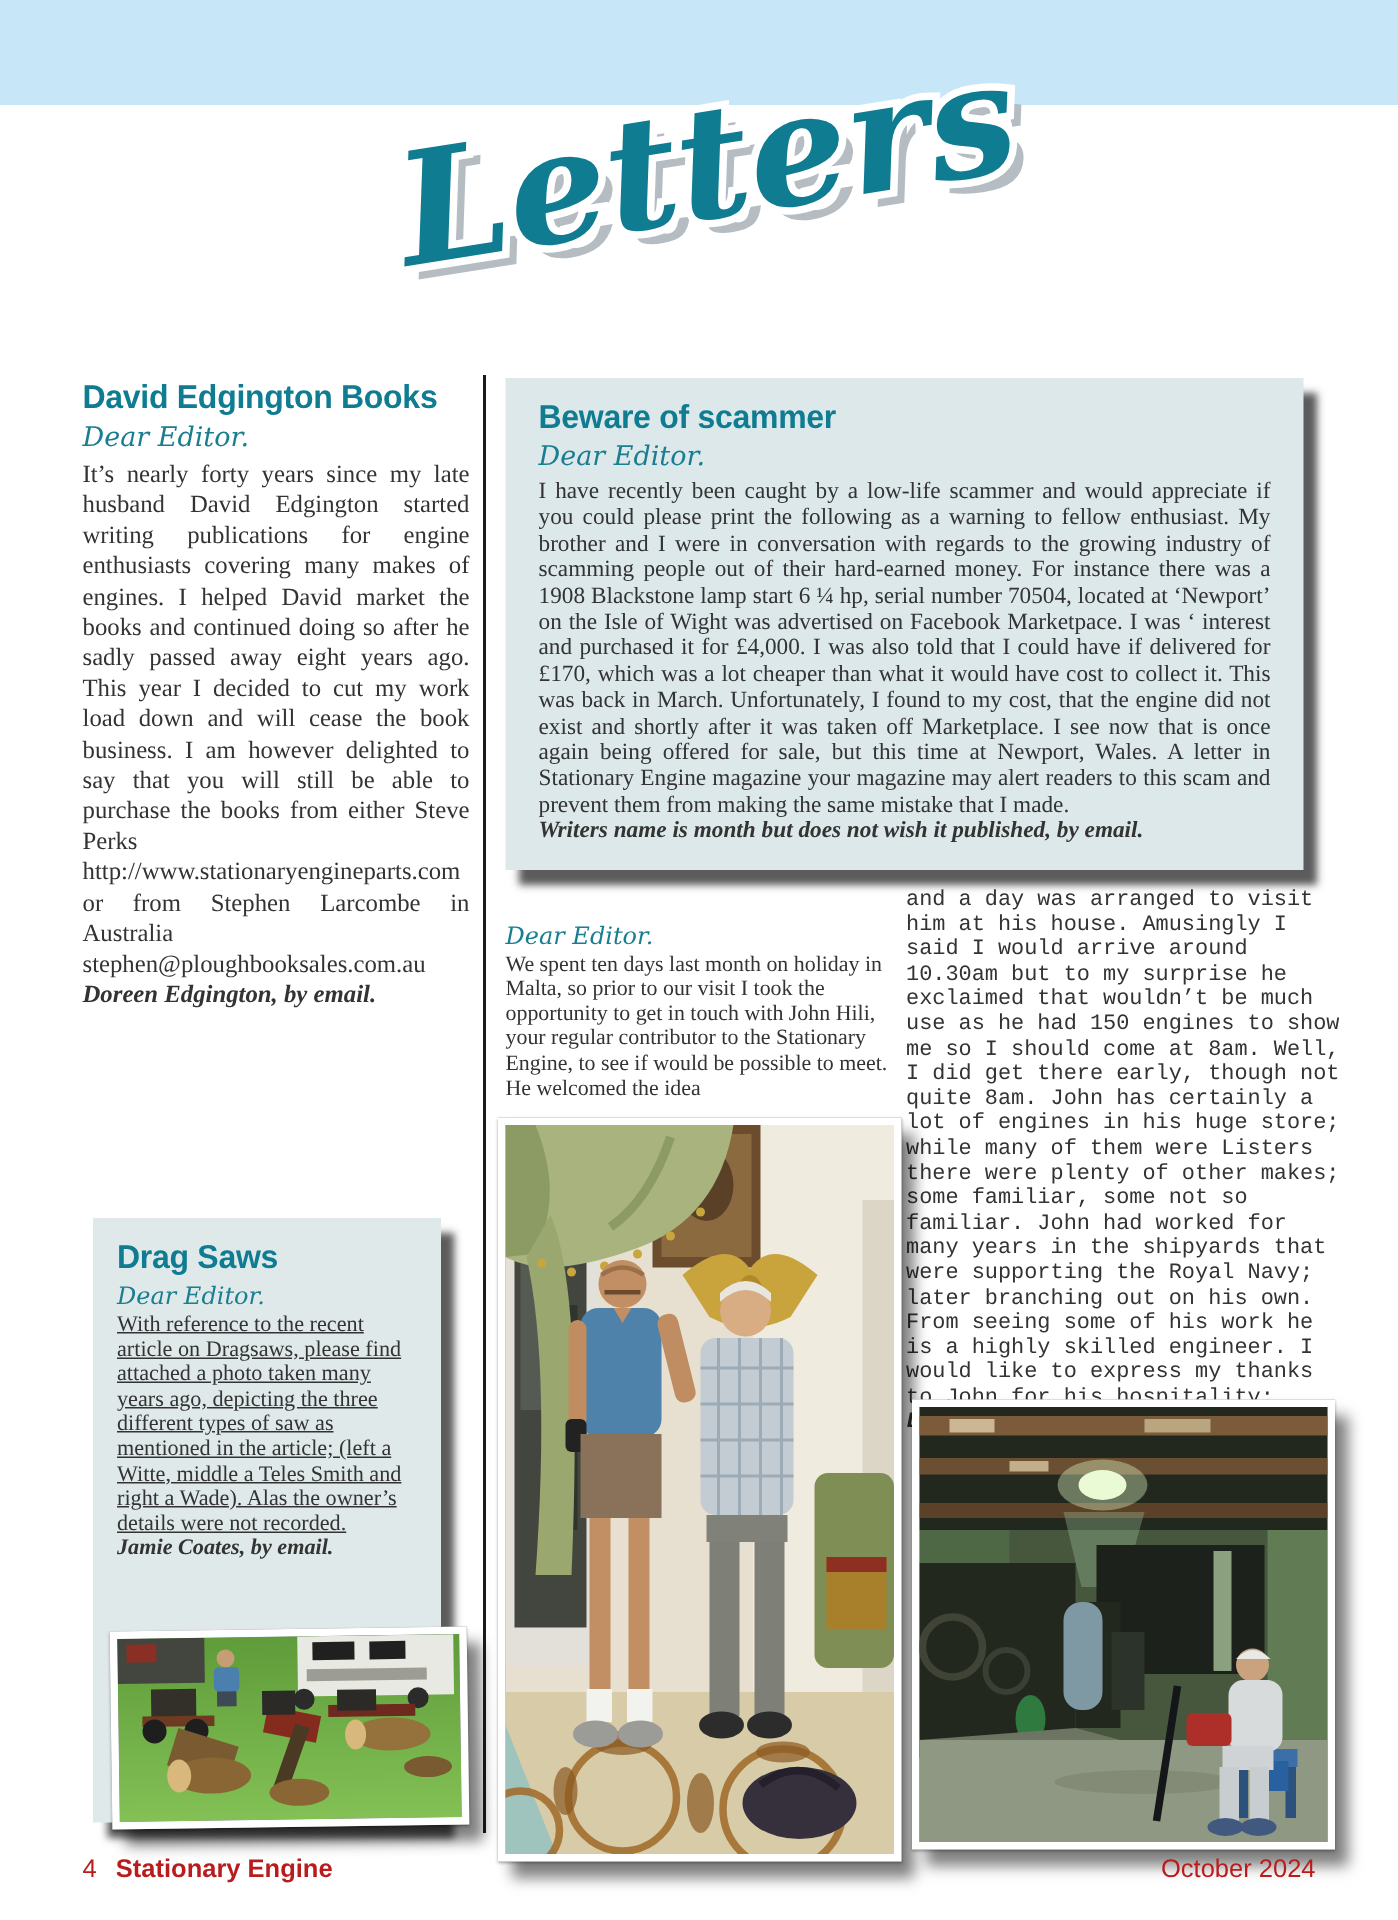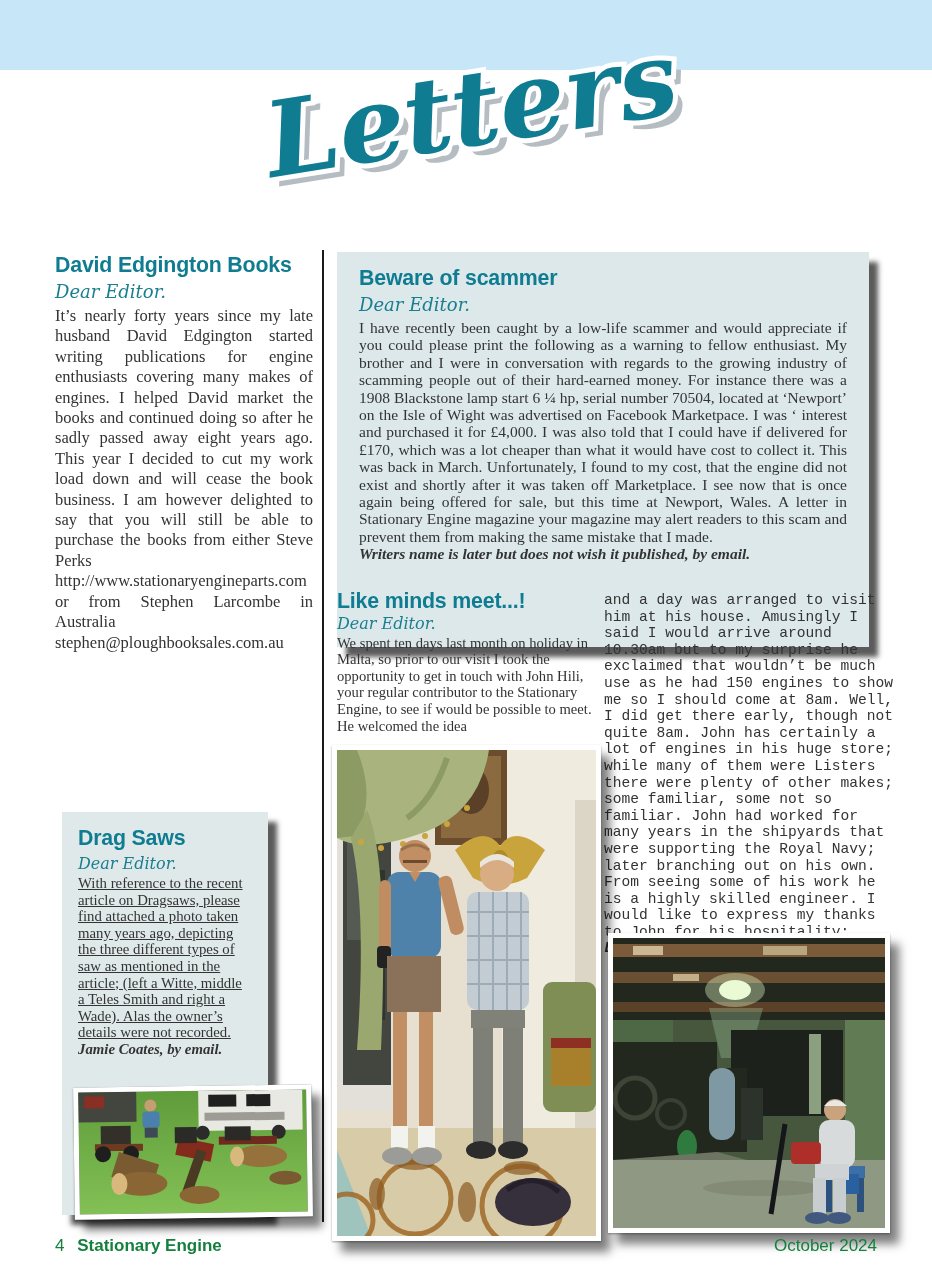--- a/index.html
+++ b/index.html
@@ -31,57 +31,57 @@
 
   .col-left { position:absolute; left:55px; top:252px; width:258px; }
   .col-left .body { font-size:16.5px; line-height:20.4px; text-align:justify; }
   .col-left .body p { margin:0; }
   .col-left .p2 { text-indent:18px; }
   .col-left .sig { font-size:16.5px; }
 
   .vrule { position:absolute; left:322px; top:250px; width:2px; height:972px; background:#1a1a1a; }
 
   .scammer {
-    position:absolute; left:337px; top:252px; width:532px; height:395px;
+    position:absolute; left:337px; top:252px; width:532px; height:328px;
     box-sizing:border-box; padding:13px 22px 0 22px;
     background:#dce8ea; box-shadow:9px 10px 5px rgba(45,45,45,0.78);
   }
   .scammer .body { font-size:15.5px; line-height:17.4px; text-align:justify; margin:2px 0 0 0; }
   .scammer .sig { font-size:15.5px; }
 
   .like-heading { position:absolute; left:337px; top:588px; }
   .like-col1 { position:absolute; left:337px; top:616px; width:264px; font-size:14.6px; line-height:16.6px; }
   .like-col1 .dear { font-size:16px; margin:0 0 2px 0; }
   .like-col1 p { margin:0; }
   .like-col2 { position:absolute; left:604px; top:592px; width:289px; font-size:14.6px; line-height:16.6px;font-family:Liberation Mono, monospace; }
   .like-col2 p { margin:0; }
 
   .dragbox {
-    position:absolute; left:62px; top:812px; width:206px; height:403px;
+    position:absolute; left:62px; top:812px; width:232px; height:403px;
     box-sizing:border-box; padding:13px 16px 0 16px;
     background:#dfe9e9; box-shadow:9px 10px 5px rgba(45,45,45,0.78);
   }
   .dragbox .dear { font-size:16px; margin:0 0 2px 0; }
   .dragbox .body { font-size:14.8px; line-height:16.6px; margin:0;text-decoration:underline; }
   .dragbox .sig { font-size:14.8px; }
 
   .photo {
     position:absolute; border:5px solid #ffffff; display:block;
     box-shadow:0 1px 2px rgba(0,0,0,0.35), 9px 11px 9px rgba(0,0,0,0.5);
     background:#888;
   }
   .photo svg { display:block; }
   .photo-drag { left:74px; top:1086px; transform:rotate(-0.8deg); }
   .photo-malta { left:332px; top:745px; }
   .photo-workshop { left:608px; top:933px; }
 
   .footer {
     position:absolute; left:55px; top:1236px; width:822px;
     display:flex; justify-content:space-between; align-items:baseline;
-    font-family:"Liberation Sans", sans-serif; font-size:17px; color:#15803d;
+    font-family:"Liberation Sans", sans-serif; font-size:17px; color:#b91c1c;
   }
   .footer .pageno { margin-right:8px; }
   .footer .mag { font-weight:700; }
 </style>
 </head>
 <body>
 
 <div class="page">
 
   <div class="top-band"></div>
@@ -92,35 +92,33 @@
       <text x="235" y="117" text-anchor="middle" font-family="DejaVu Serif, serif" font-style="italic" font-weight="bold" font-size="104" fill="#0f7c91" stroke="#ffffff" stroke-width="10" paint-order="stroke">Letters</text>
     </g>
   </svg>
 
 
   <div class="col-left">
     <div class="h-letter">David Edgington Books</div>
     <div class="dear">Dear Editor.</div>
     <div class="body">
       <p>It’s nearly forty years since my late husband David Edgington started writing publications for engine enthusiasts covering many makes of engines. I helped David market the books and continued doing so after he sadly passed away eight years ago. This year I decided to cut my work load down and will cease the book business. I am however delighted to say that you will still be able to purchase the books from either Steve Perks http://www.stationaryengineparts.com  or from Stephen Larcombe in Australia stephen@ploughbooksales.com.au</p>
+      <div class="sig">Doreen Edgington, by email.</div>
     </div>
   </div>
 
   <div class="vrule"></div>
 
   <div class="scammer">
     <div class="h-letter">Beware of scammer</div>
     <div class="dear">Dear Editor.</div>
     <p class="body">I have recently been caught by a low-life scammer and would appreciate if you could please print the following as a warning to fellow enthusiast. My brother and I were in conversation with regards to the growing industry of scamming people out of their hard-earned money. For instance there was a 1908 Blackstone lamp start 6 ¼ hp, serial number 70504, located at ‘Newport’ on the Isle of Wight was advertised on Facebook Marketpace. I was ‘ interest and purchased it for £4,000. I was also told that I could have if delivered for £170, which was a lot cheaper than what it would have cost to collect it. This was back in March. Unfortunately, I found to my cost, that the engine did not exist and shortly after it was taken off Marketplace. I see now that is once again being offered for sale, but this time at Newport, Wales. A letter in Stationary Engine magazine your magazine may alert readers to this scam and prevent them from making the same mistake that I made.</p>
-    <div class="sig">Writers name is later but does not wish it published, by email.</div>
-  </div>
-
-  <div class="like-heading">
-    <div class="h-letter">Like minds meet...!</div>
-  </div>
+    <div class="sig">Writers name is month but does not wish it published, by email.</div>
+  </div>
+
   <div class="like-col1">
     <div class="dear">Dear Editor.</div>
     <p>We spent ten days last month on holiday in Malta, so prior to our visit I took the opportunity to get in touch with John Hili, your regular contributor to the Stationary Engine, to see if would be possible to meet. He welcomed the idea</p>
   </div>
   <div class="like-col2">
     <p>and  a day was arranged to visit him at his house. Amusingly I said I would arrive around 10.30am but to my surprise he exclaimed that wouldn’t be much use as he had 150 engines to show me so I should come at 8am. Well, I did get there early, though not quite 8am. John has certainly a lot of engines in his huge store; while many of them were Listers  there were plenty of other makes; some familiar, some not so familiar. John had worked  for many years in the shipyards that were supporting the Royal Navy; later branching out on his own. From seeing some of his work he is a highly skilled engineer. I would like to express my thanks to John for his hospitality;</p>
     <div class="sig">Les Talbot, by email.</div>
   </div>
 
   <div class="dragbox">

